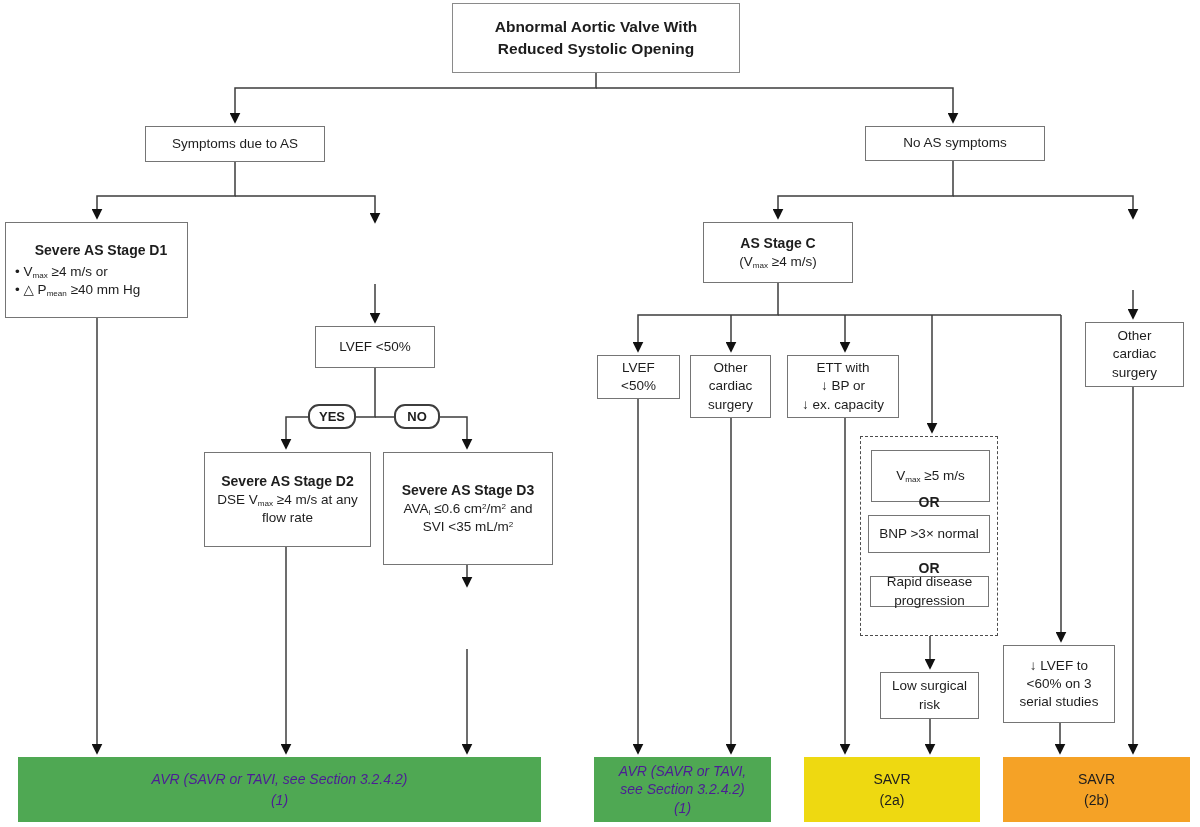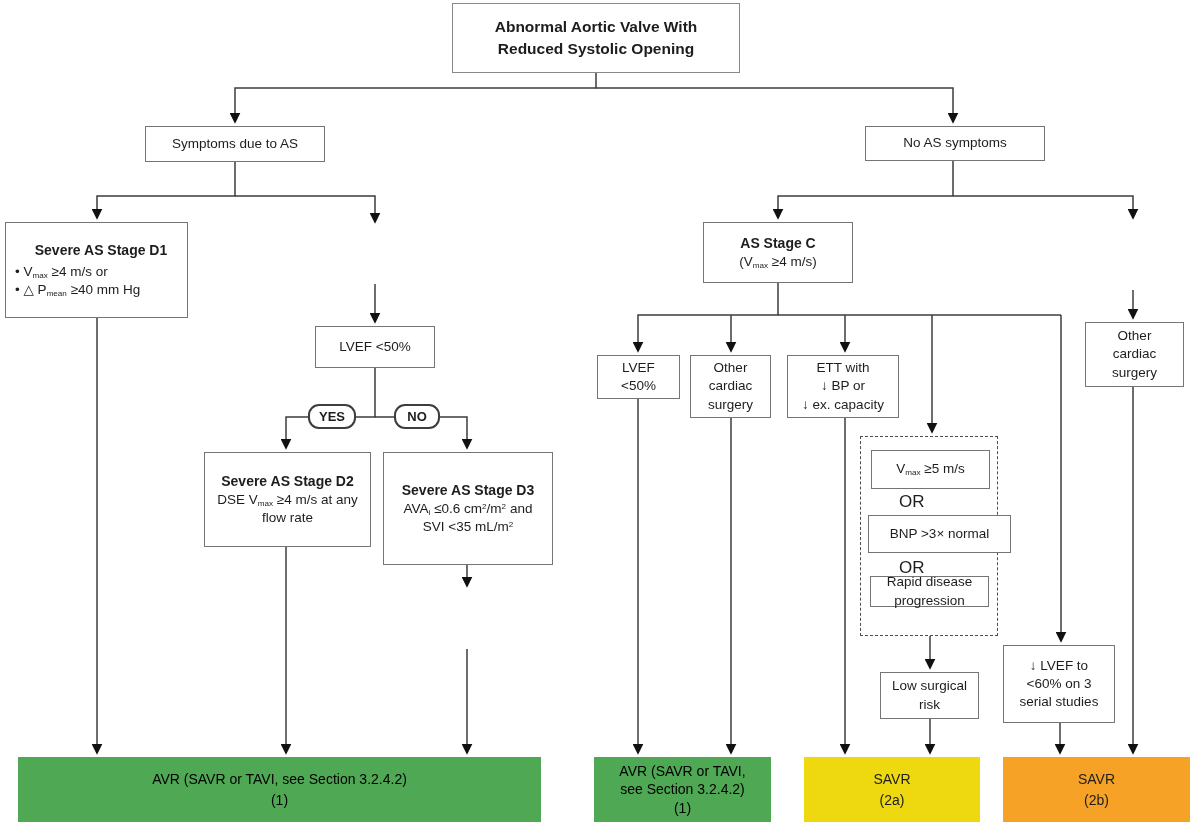--- a/index.html
+++ b/index.html
@@ -32,29 +32,29 @@
     background:#ffffff;border:2px solid #3d3d3d;border-radius:11px;
     display:flex;justify-content:center;align-items:center;
     font-weight:bold;font-size:13px;
   }
   .dotted{
     position:absolute;box-sizing:border-box;z-index:1;
     background:#ffffff;border:1.5px dashed #4d4d4d;
   }
   .orlbl{
     position:absolute;z-index:2;
-    font-weight:normal;font-size:17px;
-    display:flex;justify-content:flex-start;align-items:center;
+    font-weight:bold;font-size:14px;
+    display:flex;justify-content:center;align-items:center;
   }
   .bar{
     position:absolute;box-sizing:border-box;z-index:1;
     display:flex;flex-direction:column;justify-content:center;align-items:center;
     text-align:center;font-size:14px;line-height:1.45;
   }
-  .bar.whitetext{color:#000000;}
+  .bar.whitetext{color:#4c1d95;font-style:italic;}
   sub{font-size:0.6em;vertical-align:-0.25em;line-height:0;}
   sup{font-size:0.6em;vertical-align:0.5em;line-height:0;}
 </style>
 </head>
 <body>
 
 <div id="canvas">
 
   <svg id="wires" width="1200" height="827" viewBox="0 0 1200 827">
     <defs>
@@ -154,27 +154,27 @@
   </div>
 
   <div class="node" style="left:787px;top:355px;width:112px;height:63px">
     <div>ETT with</div>
     <div>↓ BP or</div>
     <div>↓ ex. capacity</div>
   </div>
 
   <div class="dotted" style="left:860px;top:436px;width:138px;height:200px"></div>
 
-  <div class="node" style="left:871px;top:450px;width:119px;height:39px">
+  <div class="node" style="left:871px;top:450px;width:119px;height:52px">
     <div>V<sub>max</sub> ≥5 m/s</div>
   </div>
   <div class="orlbl" style="left:899px;top:492px;width:60px;height:20px">
     <span>OR</span>
   </div>
-  <div class="node" style="left:868px;top:515px;width:143px;height:38px">
+  <div class="node" style="left:868px;top:515px;width:122px;height:38px">
     <div>BNP &gt;3× normal</div>
   </div>
   <div class="orlbl" style="left:899px;top:558px;width:60px;height:20px">
     <span>OR</span>
   </div>
   <div class="node" style="left:870px;top:576px;width:119px;height:31px">
     <div>Rapid disease</div>
     <div>progression</div>
   </div>
 

